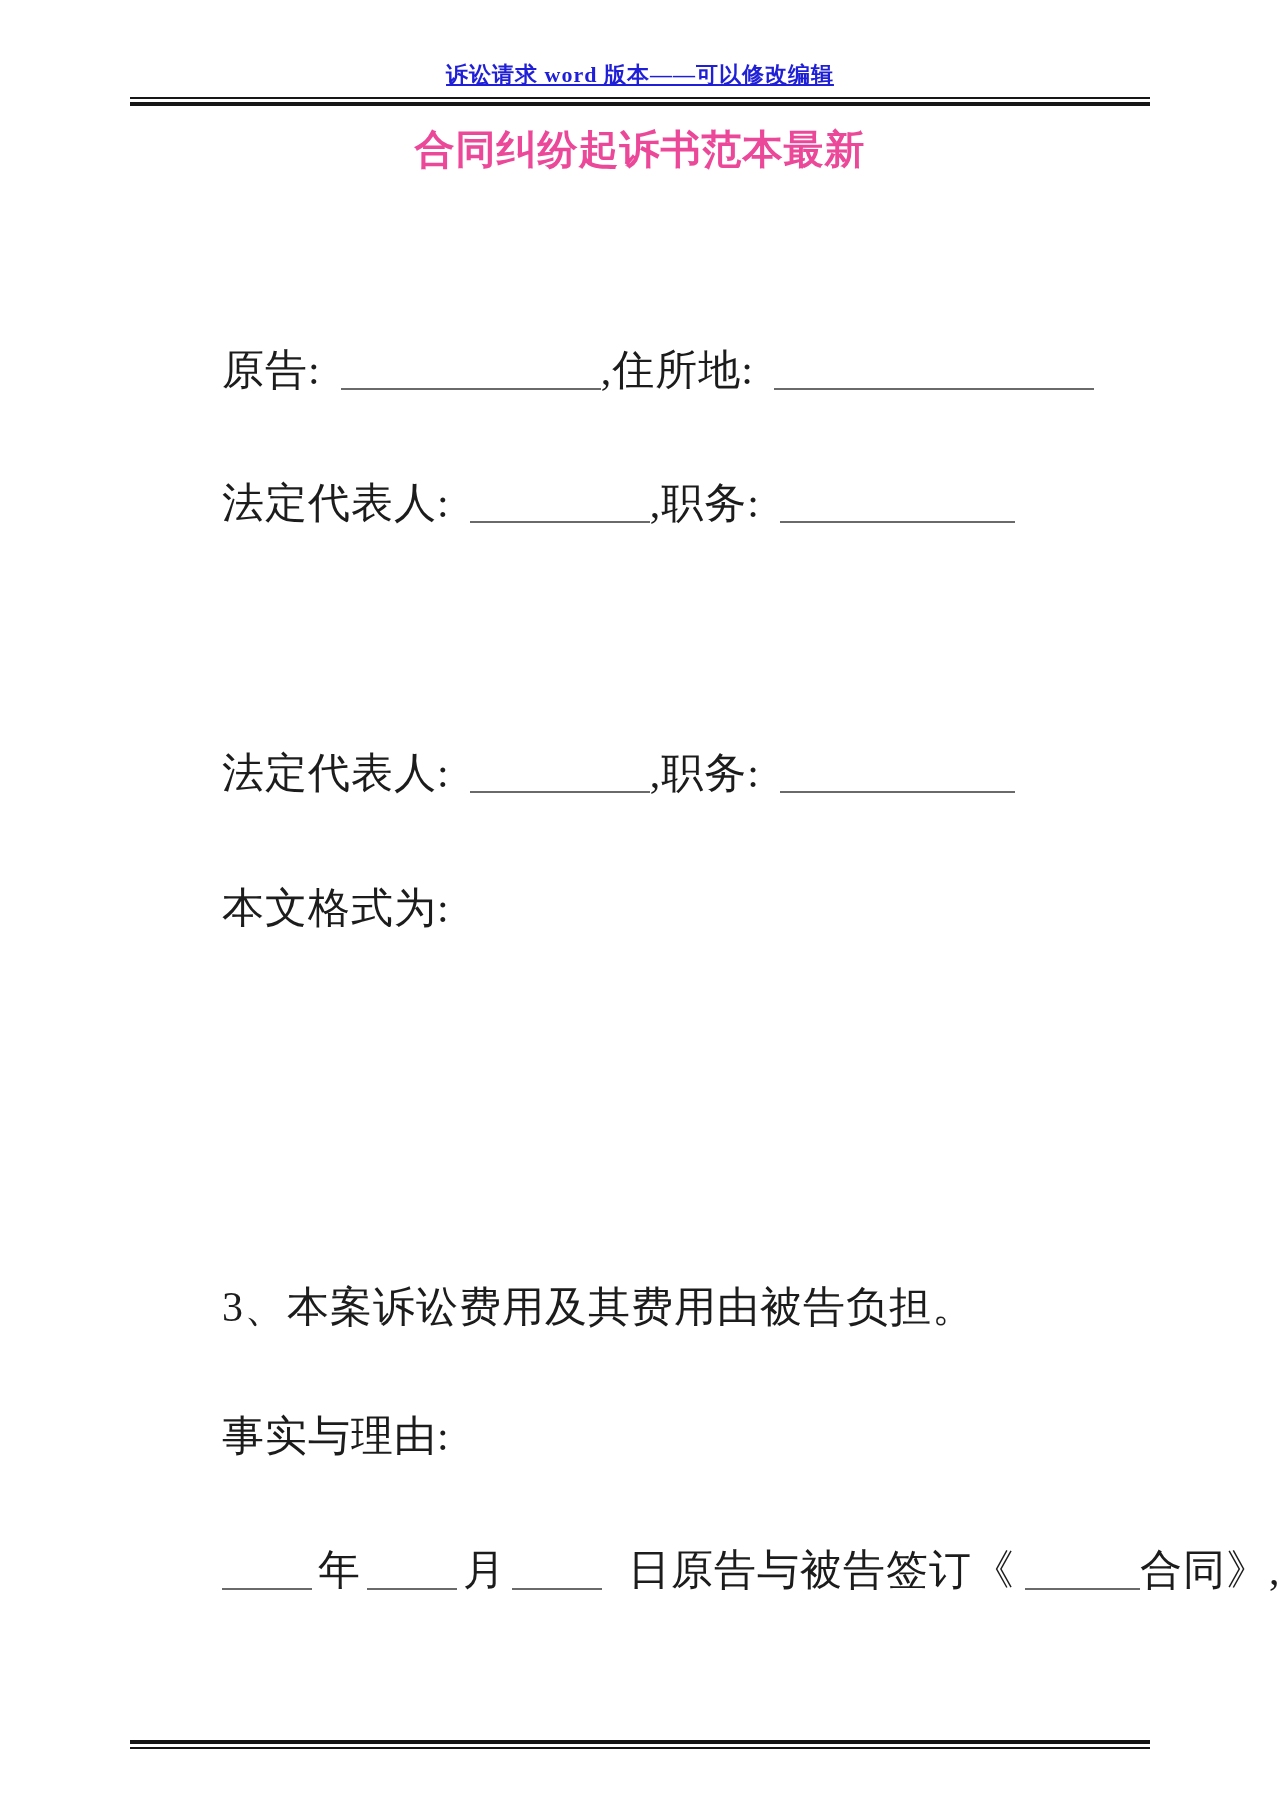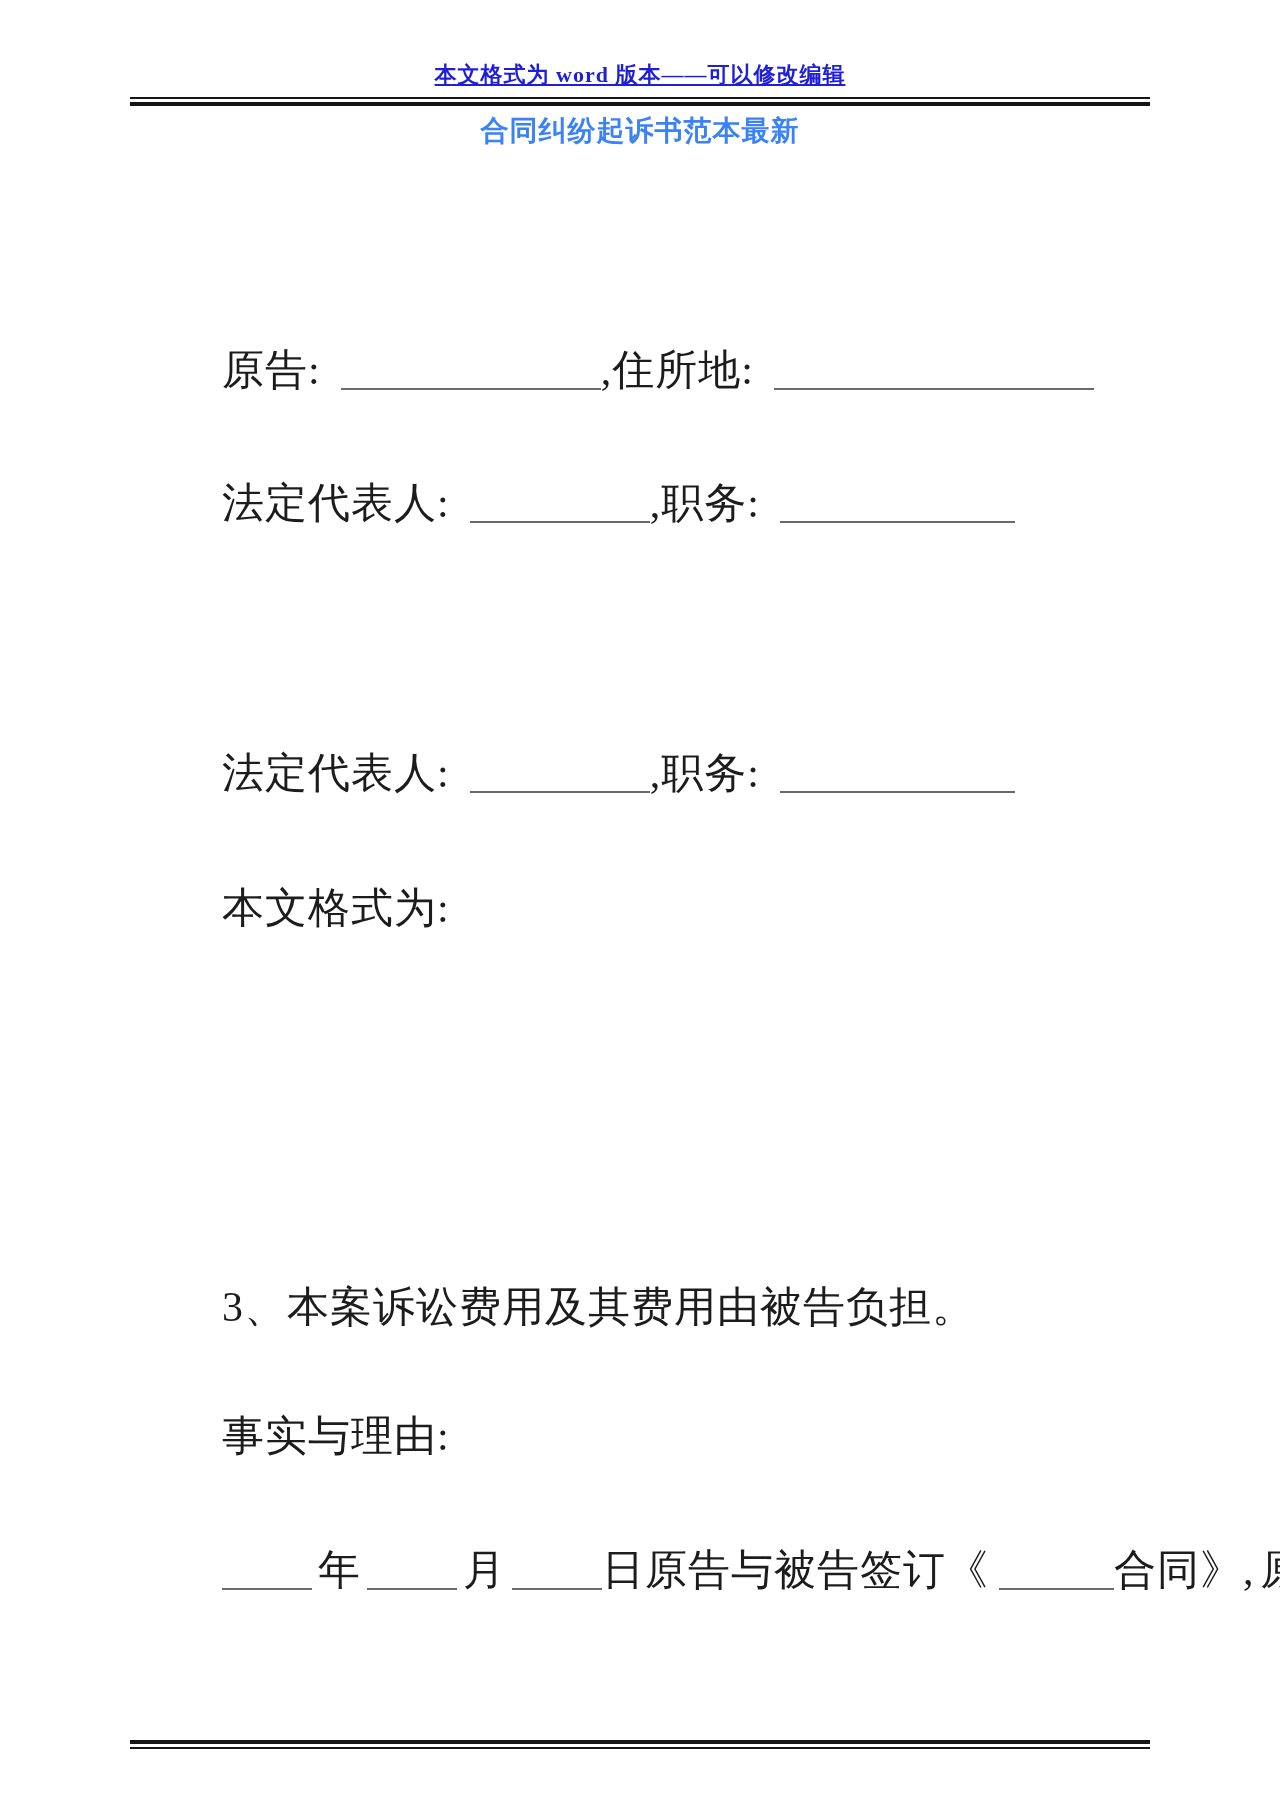--- a/index.html
+++ b/index.html
@@ -33,28 +33,28 @@
   .rule-top { top: 97px; }
   .rule-bottom { top: 1740px; }
   .rule .thin  { height: 2px; background: #161616; }
   .rule .thick { height: 4px; background: #161616; }
   .rule-top .thin  { margin-bottom: 3px; }
   .rule-bottom .thick { margin-bottom: 3px; }
 
   
   .title {
     position: absolute;
-    top: 112px;
+    top: 122px;
     left: 130px;
     right: 130px;
     margin: 0;
     text-align: center;
-    font-size: 28px;
+    font-size: 40px;
     font-weight: bold;
-    color: #3b82f6;
+    color: #ec4899;
     letter-spacing: 1px;
   }
 
   
   .line {
     position: absolute;
     left: 222px;
     font-size: 42px;
     letter-spacing: 1px;
     white-space: nowrap;
@@ -83,28 +83,28 @@
   .b180 { width: 180px; }
   .b235 { width: 235px; }
   .b270 { width: 270px; }
   .b110 { width: 110px; }
   .b90  { width: 90px;  }
   .b115 { width: 115px; }
 
   .ml20 { margin-left: 20px; }
   .ml6  { margin-left: 6px; }
   .ml10 { margin-left: 10px; }
-  .ml26 { }
+  .ml26 { margin-left: 26px; }
 </style>
 </head>
 <body>
 
 <div class="page">
 
-  <div class="notice">本文格式为 word 版本——可以修改编辑</div>
+  <div class="notice">诉讼请求 word 版本——可以修改编辑</div>
 
   <div class="rule rule-top">
     <div class="thin"></div>
     <div class="thick"></div>
   </div>
 
   <h1 class="title">合同纠纷起诉书范本最新</h1>
 
   <div class="line t-r1">
     <span>原告:</span><span class="blank b260 ml20"></span><span>,</span><span>住所地:</span><span class="blank b320 ml20"></span>

